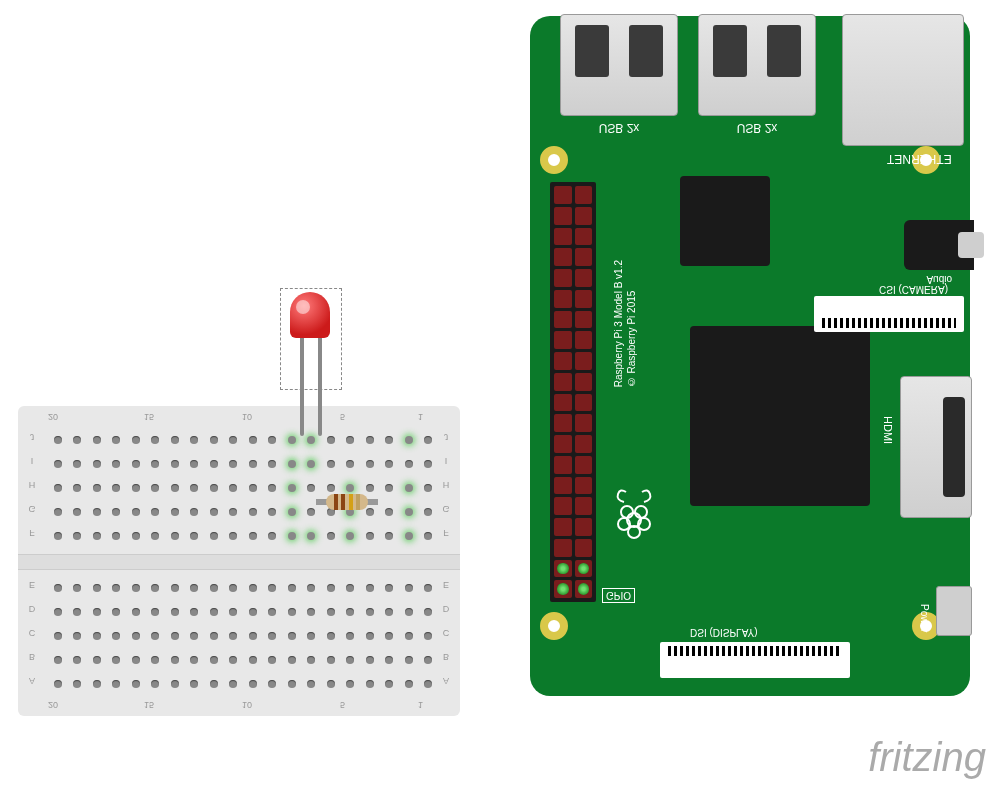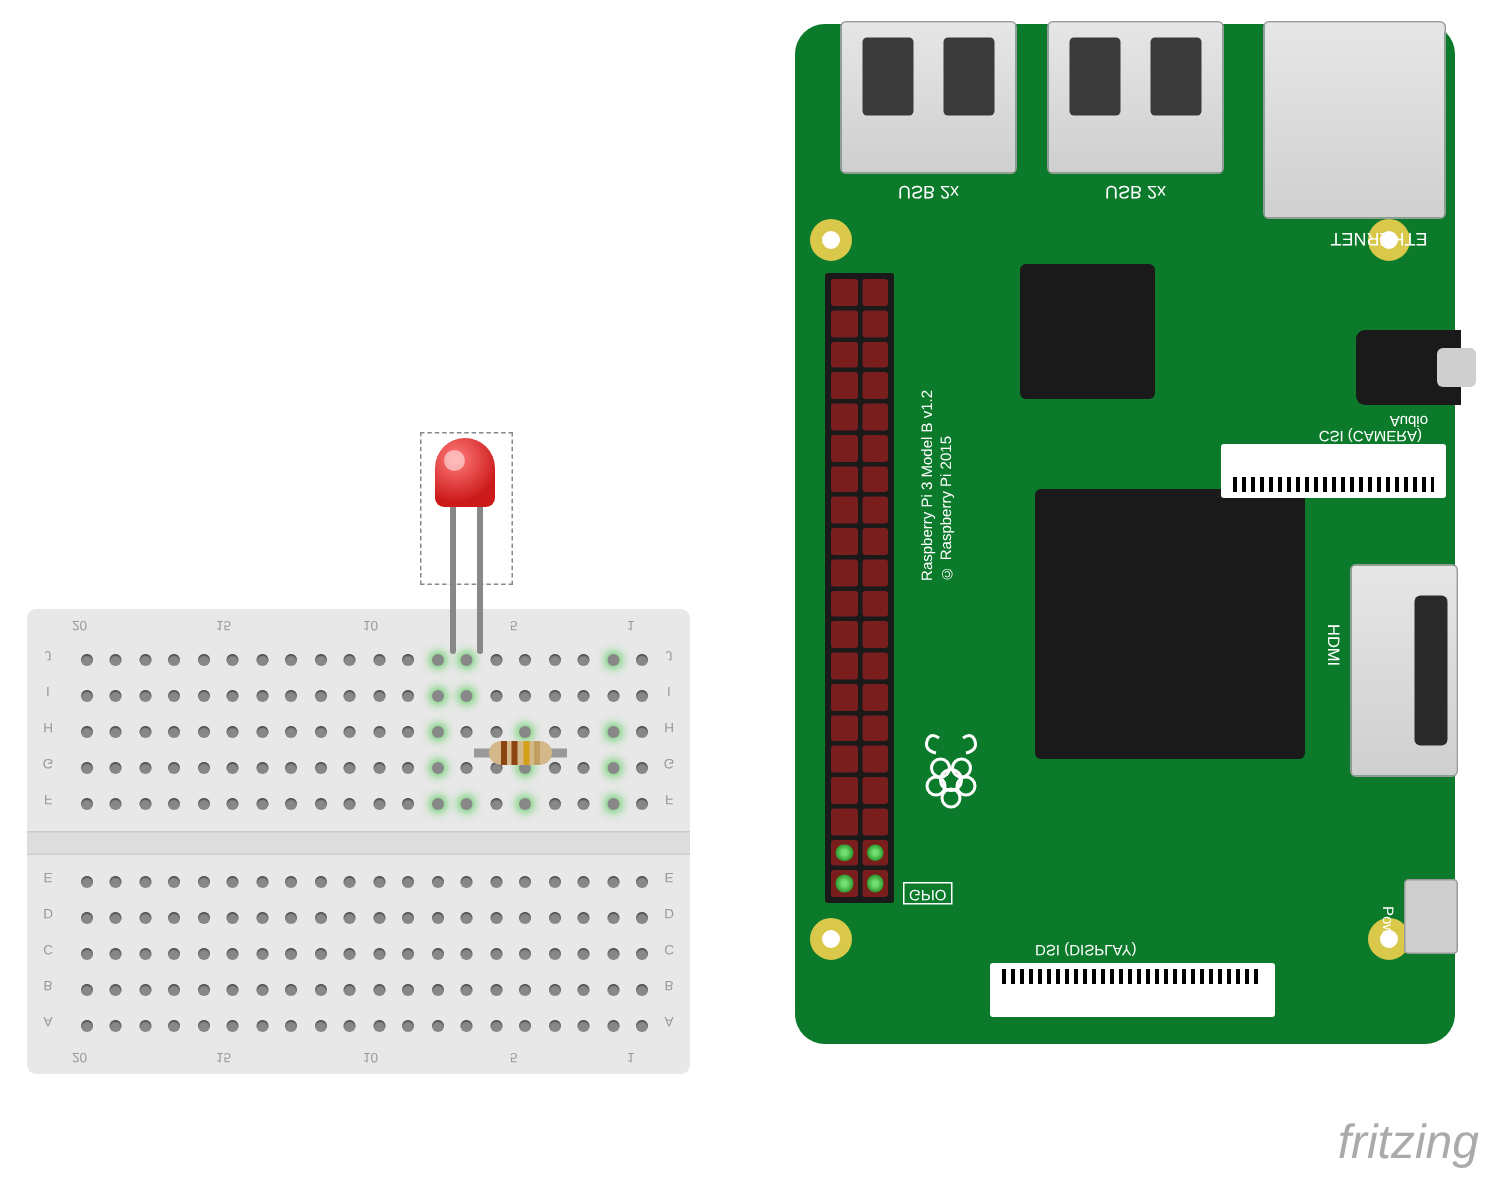--- a/index.html
+++ b/index.html
@@ -414,21 +414,21 @@
     position: absolute;
     inset: 0;
     pointer-events: none;
   }
 
   
   .watermark {
     position: absolute;
     right: 20px;
     bottom: 18px;
-    font-size: 32px;
+    font-size: 40px;
     font-family: 'Comic Sans MS', cursive, sans-serif;
     color: #aaa;
     font-style: italic;
   }
 </style>
 </head>
 <body>
 
 <div class="canvas">
 

